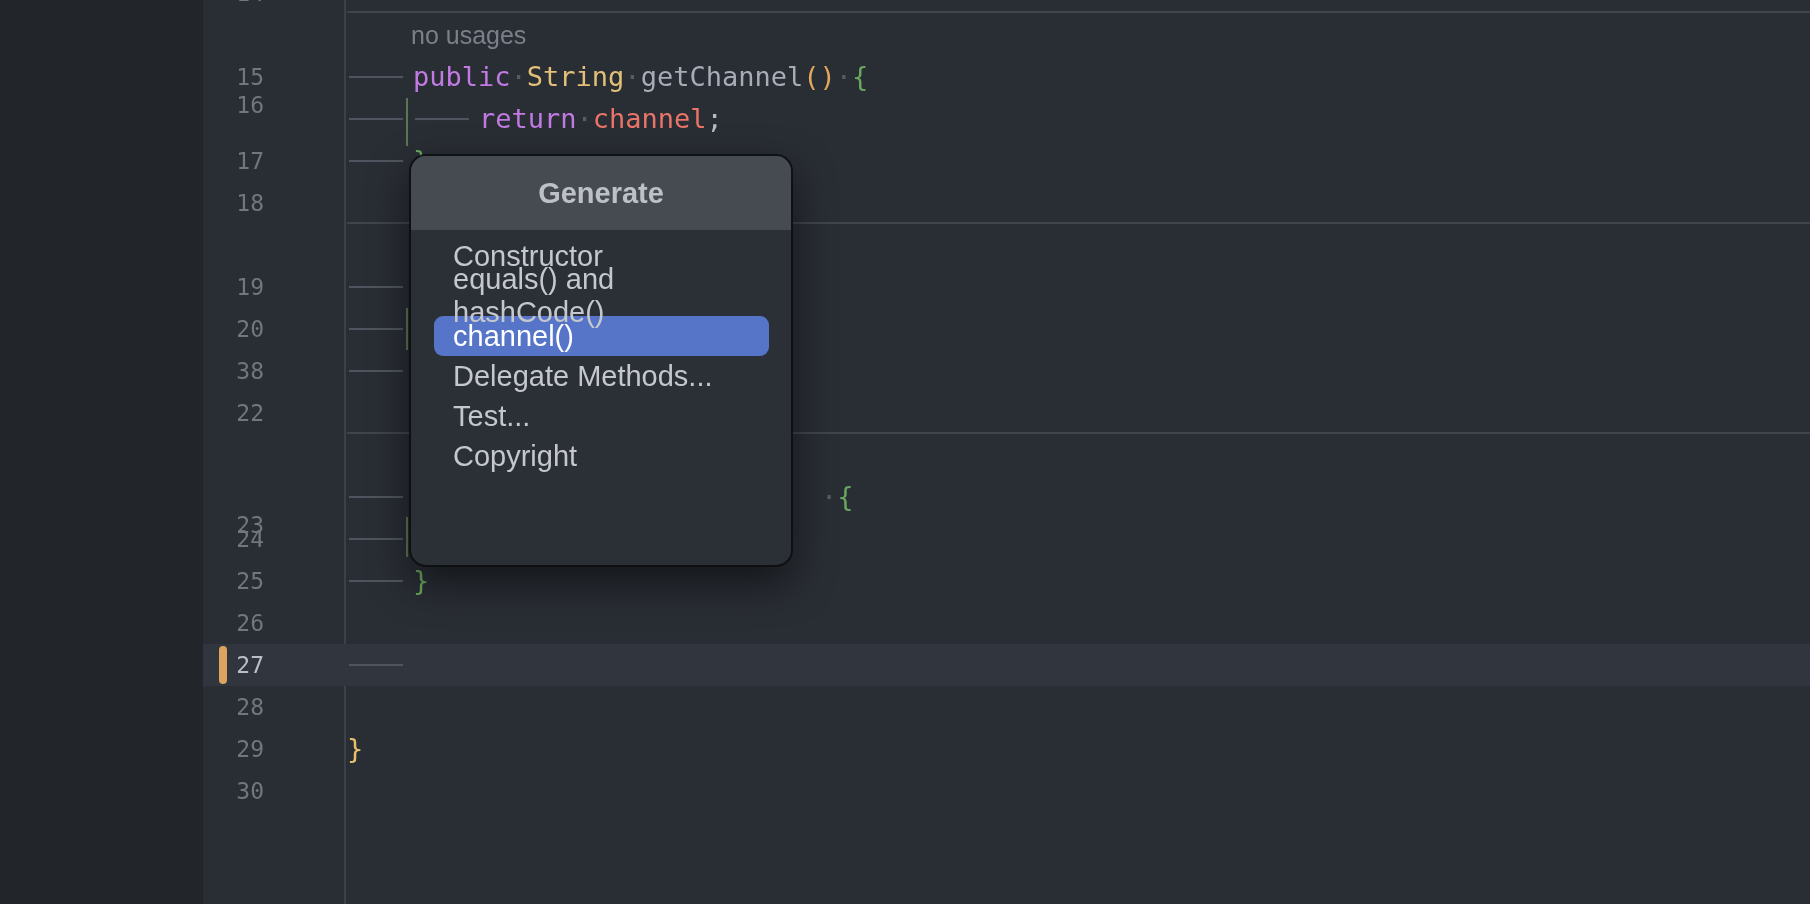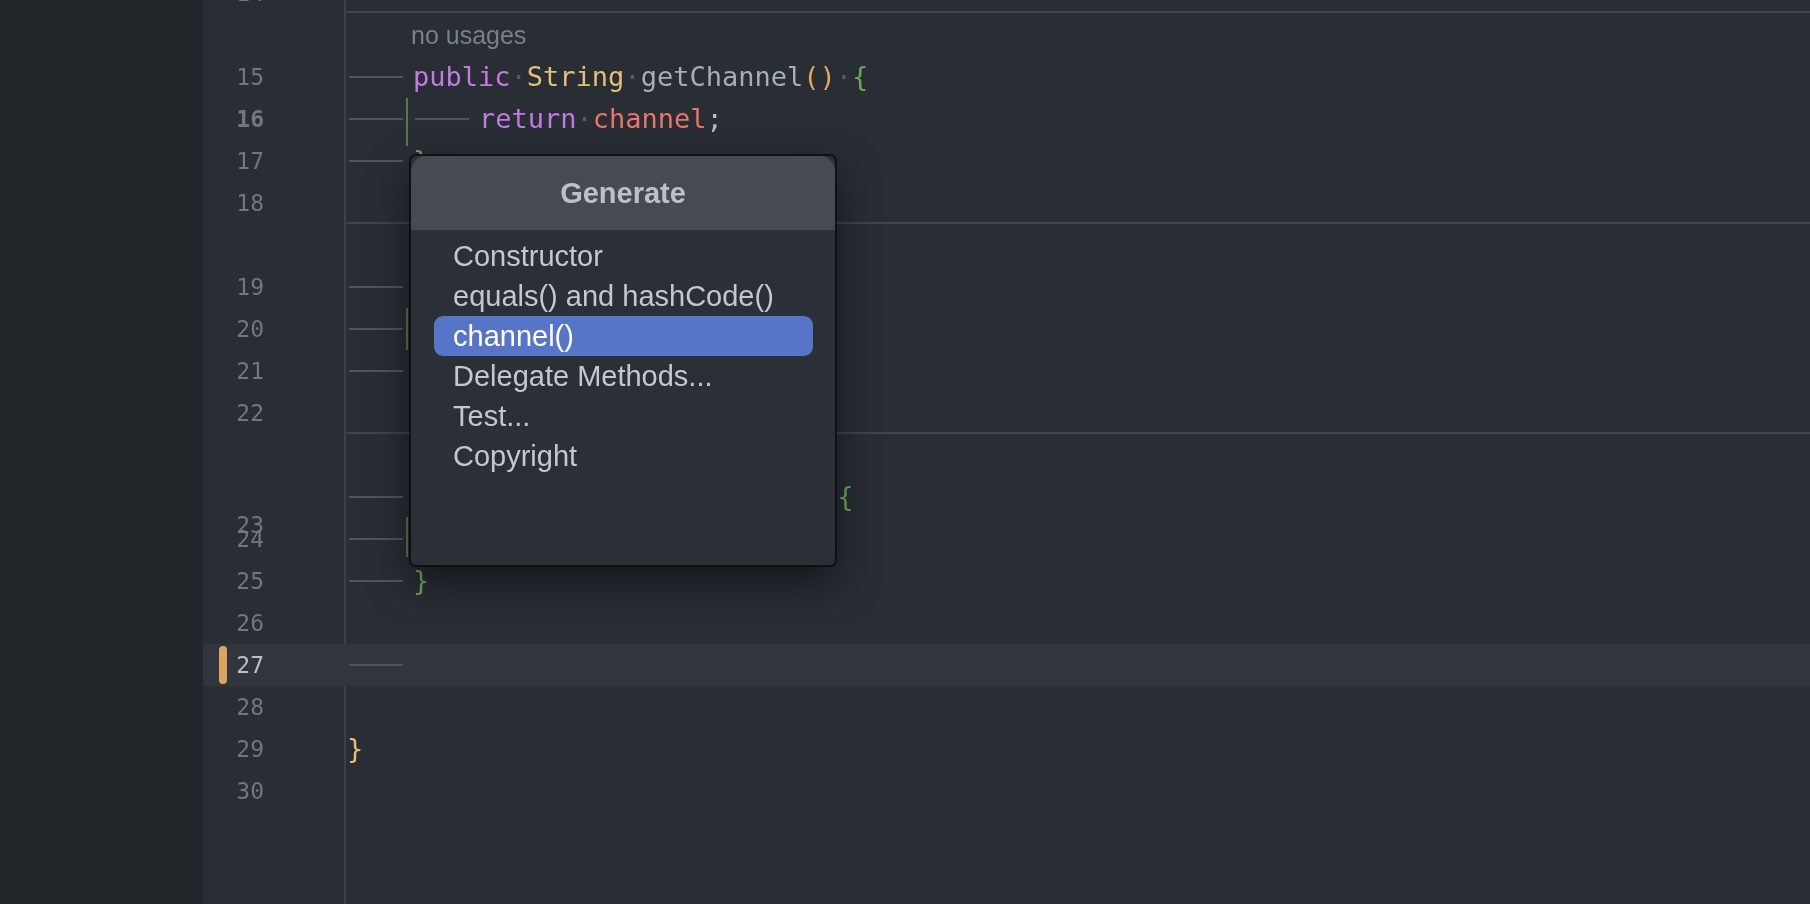--- a/index.html
+++ b/index.html
@@ -29,22 +29,22 @@
   }
   .tab{display:inline-block;width:66px;height:42px;position:relative;vertical-align:top;}
   .tab::after{content:"";position:absolute;left:2px;right:10px;top:20px;height:2px;background:#4f555e;}
   .sp{display:inline-block;height:42px;vertical-align:top;}
   .inlay{
     position:absolute;left:411px;height:42px;line-height:42px;
     font-size:25px;color:#7a8089;
   }
   
   .popup{
-    position:absolute;left:411px;top:156px;width:424px;height:409px;
-    background:#2b2f36;border-radius:5px;
+    position:absolute;left:411px;top:156px;width:380px;height:409px;
+    background:#2b2f36;border-radius:15px;
     box-shadow:0 0 0 2px rgba(12,14,17,.85), 0 16px 40px rgba(0,0,0,.55);
   }
   .popup-header{
     height:74px;background:#464a51;border-radius:15px 15px 0 0;
     display:flex;align-items:center;justify-content:center;
     font-size:29px;font-weight:bold;color:#bdc1c7;
   }
   .popup-items{padding-top:6px;}
   .popup-item{
     height:40px;margin:0 22px 0 23px;padding-left:19px;border-radius:9px;
@@ -66,30 +66,30 @@
       <div class="sep" style="top: 222px;"></div>
       <div class="sep" style="top: 432px;"></div>
       <div class="guide" style="left: 406px; top: 98px; height: 48px;"></div>
       <div class="guide" style="left: 406px; top: 308px; height: 42px;"></div>
       <div class="guide" style="left: 406px; top: 517px; height: 40px;"></div>
       <div class="caret-marker" style="left: 219px; top: 646px; width: 8px; height: 38px;"></div>
       <div class="inlay" style="top: 14px;">no usages</div>
       <div class="lnum" style="top: -28px;">14</div>
       <div class="lnum" style="top: 56px;">15</div>
       <div class="row" style="top: 56px;"><span class="tab"></span><span style="color: rgb(194, 122, 227);">public</span><span style="color: rgb(86, 92, 102);">·</span><span style="color: rgb(227, 192, 119);">String</span><span style="color: rgb(86, 92, 102);">·</span><span style="color: rgb(166, 173, 183);">getChannel</span><span style="color: rgb(226, 168, 91);">()</span><span style="color: rgb(86, 92, 102);">·</span><span style="color: rgb(104, 167, 93);">{</span></div>
-      <div class="lnum" style="top: 98px; font-weight: bold;">16</div>
+      <div class="lnum" style="top: 84px;">16</div>
       <div class="row" style="top: 98px;"><span class="tab"></span><span class="tab"></span><span style="color: rgb(194, 122, 227);">return</span><span style="color: rgb(86, 92, 102);">·</span><span style="color: rgb(234, 116, 104);">channel</span><span style="color: rgb(182, 186, 193);">;</span></div>
       <div class="lnum" style="top: 140px;">17</div>
       <div class="row" style="top: 140px;"><span class="tab"></span><span style="color: rgb(104, 167, 93);">}</span></div>
       <div class="lnum" style="top: 182px;">18</div>
       <div class="lnum" style="top: 266px;">19</div>
       <div class="row" style="top: 266px;"><span class="tab"></span></div>
       <div class="lnum" style="top: 308px;">20</div>
       <div class="row" style="top: 308px;"><span class="tab"></span></div>
-      <div class="lnum" style="top: 350px;">21</div>
+      <div class="lnum" style="top: 350px;">38</div>
       <div class="row" style="top: 350px;"><span class="tab"></span></div>
       <div class="lnum" style="top: 392px;">22</div>
       <div class="lnum" style="top: 476px; margin-top: 28px;">23</div>
       <div class="row" style="top: 476px;"><span class="tab"></span><span class="sp" style="width: 408px;"></span><span style="color: rgb(86, 92, 102);">·</span><span style="color: rgb(104, 167, 93);">{</span></div>
       <div class="lnum" style="top: 518px;">24</div>
       <div class="row" style="top: 518px;"><span class="tab"></span></div>
       <div class="lnum" style="top: 560px;">25</div>
       <div class="row" style="top: 560px;"><span class="tab"></span><span style="color: rgb(104, 167, 93);">}</span></div>
       <div class="lnum" style="top: 602px;">26</div>
       <div class="lnum current" style="top: 644px;">27</div>

